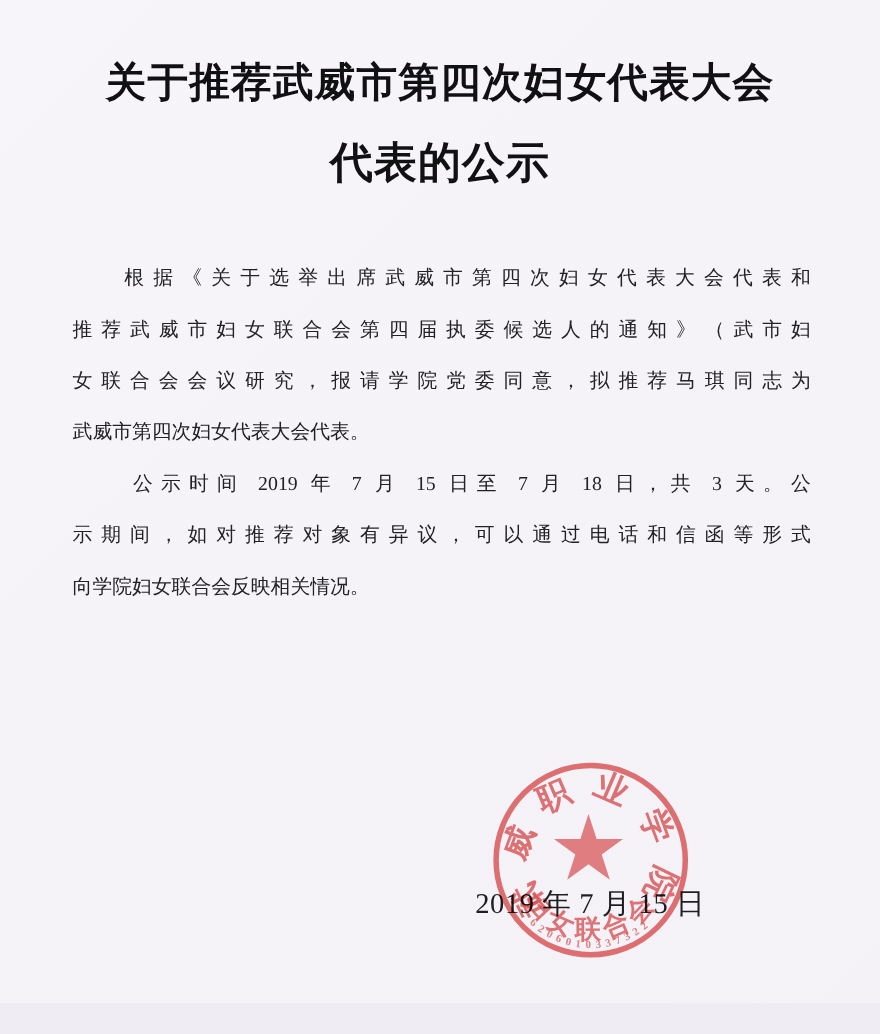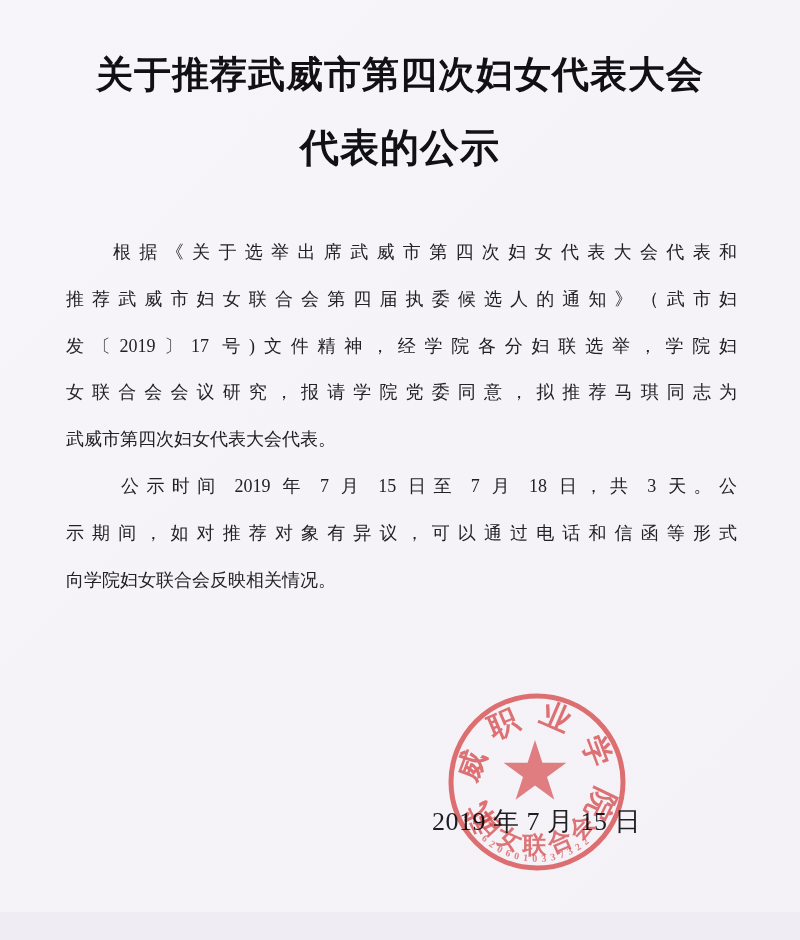--- a/index.html
+++ b/index.html
@@ -68,21 +68,20 @@
 <body>
 
 <div class="page">
 
   <div class="title title-1">关于推荐武威市第四次妇女代表大会</div>
   <div class="title title-2">代表的公示</div>
 
   <div class="body-block">
     <div class="bline fill in1">根据《关于选举出席武威市第四次妇女代表大会代表和</div>
     <div class="bline fill">推荐武威市妇女联合会第四届执委候选人的通知》（武市妇</div>
-    <div class="bline fill">发〔2019〕17 号)文件精神，经学院各分妇联选举，学院妇</div>
     <div class="bline fill">女联合会会议研究，报请学院党委同意，拟推荐马琪同志为</div>
     <div class="bline">武威市第四次妇女代表大会代表。</div>
     <div class="bline fill in2">公示时间 2019 年 7 月 15 日至 7 月 18 日，共 3 天。公</div>
     <div class="bline fill">示期间，如对推荐对象有异议，可以通过电话和信函等形式</div>
     <div class="bline">向学院妇女联合会反映相关情况。</div>
   </div>
 
   <div class="sig-date">2019 年 7 月 15 日</div>
 
   <svg class="seal" viewBox="0 0 190 190" xmlns="http://www.w3.org/2000/svg">

